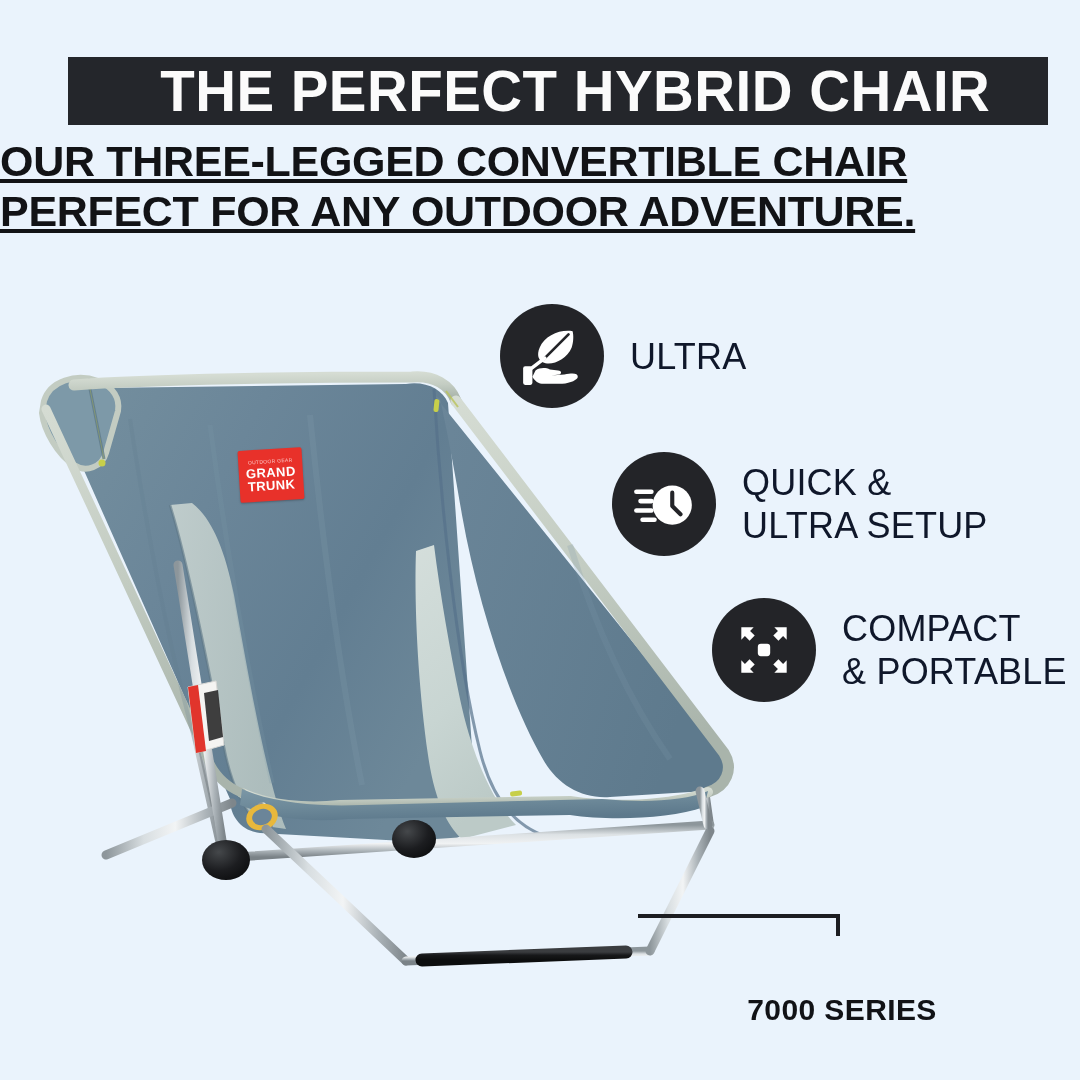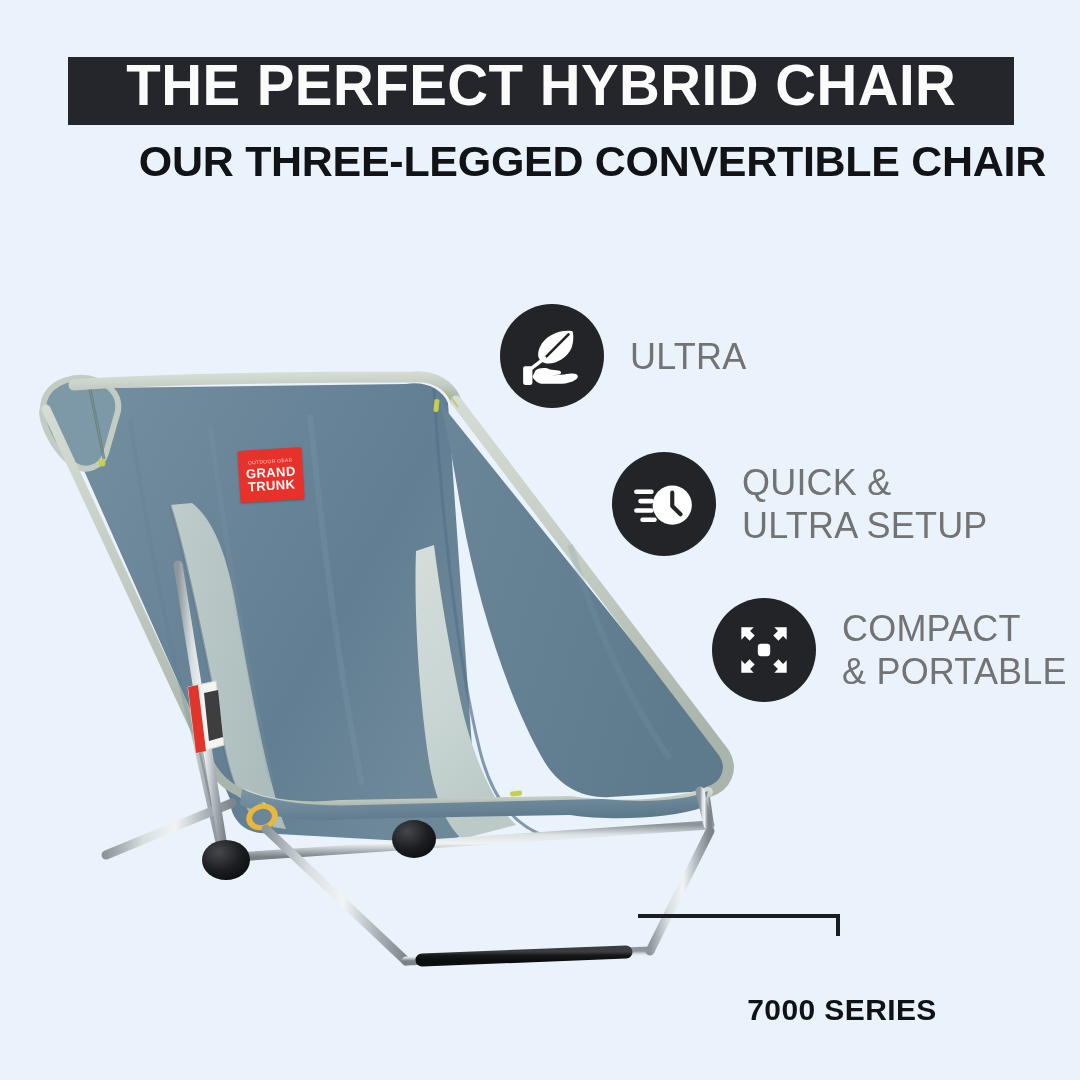--- a/index.html
+++ b/index.html
@@ -24,46 +24,48 @@
 
   
   .title-bar {
     position: absolute;
     left: 68px;
     top: 57px;
     width: 946px;
     height: 68px;
     background: #24262b;
     display: flex;
-    align-items: flex-start;
+    align-items: center;
     justify-content: center;
+    padding-left: 34px;
   }
   .title-bar .title-text {
     color: #fbfbfb;
     font-family: "Liberation Sans", sans-serif;
     font-weight: bold;
     font-size: 57px;
     letter-spacing: 0.5px;
     line-height: 1;
     transform: scaleX(0.99);
     white-space: nowrap;
   }
 
   .subtitle {
     position: absolute;
     left: 0;
     top: 136px;
     width: 1046px;
-    text-align: right;
+    text-align: left;
     color: #121316;
     font-family: "Liberation Sans", sans-serif;
     font-weight: bold;
     font-size: 43px;
     line-height: 50px;
     letter-spacing: -0.3px;
+    text-decoration: underline;
   }
   .subtitle .sub-line {
     display: block;
     white-space: nowrap;
   }
 
   
   .feature {
     position: absolute;
     display: flex;
@@ -74,21 +76,21 @@
     height: 104px;
     border-radius: 50%;
     background: #232428;
     flex: 0 0 auto;
     display: flex;
     align-items: center;
     justify-content: center;
   }
   .feature-label {
     margin-left: 26px;
-    color: #737373;
+    color: #0f172a;
     font-family: "Liberation Sans", sans-serif;
     font-weight: normal;
     font-size: 36px;
     line-height: 43px;
     letter-spacing: 0.2px;
     white-space: nowrap;
   }
   .feature-label .fl {
     display: block;
   }
@@ -180,20 +182,21 @@
 <body>
 
 <div id="page">
 
   <div class="title-bar">
     <span class="title-text">THE PERFECT HYBRID CHAIR</span>
   </div>
 
   <div class="subtitle">
     <span class="sub-line">OUR THREE-LEGGED CONVERTIBLE CHAIR</span>
+    <span class="sub-line">PERFECT FOR ANY OUTDOOR ADVENTURE.</span>
   </div>
 
   <div id="chair-figure">
     <svg width="790" height="670" viewBox="0 0 790 670" xmlns="http://www.w3.org/2000/svg">
       <defs>
         <linearGradient id="fabricGrad" x1="0" y1="0" x2="1" y2="0.6">
           <stop offset="0%" stop-color="#75909f"></stop>
           <stop offset="38%" stop-color="#6b8699"></stop>
           <stop offset="72%" stop-color="#627e92"></stop>
           <stop offset="100%" stop-color="#6d8899"></stop>

